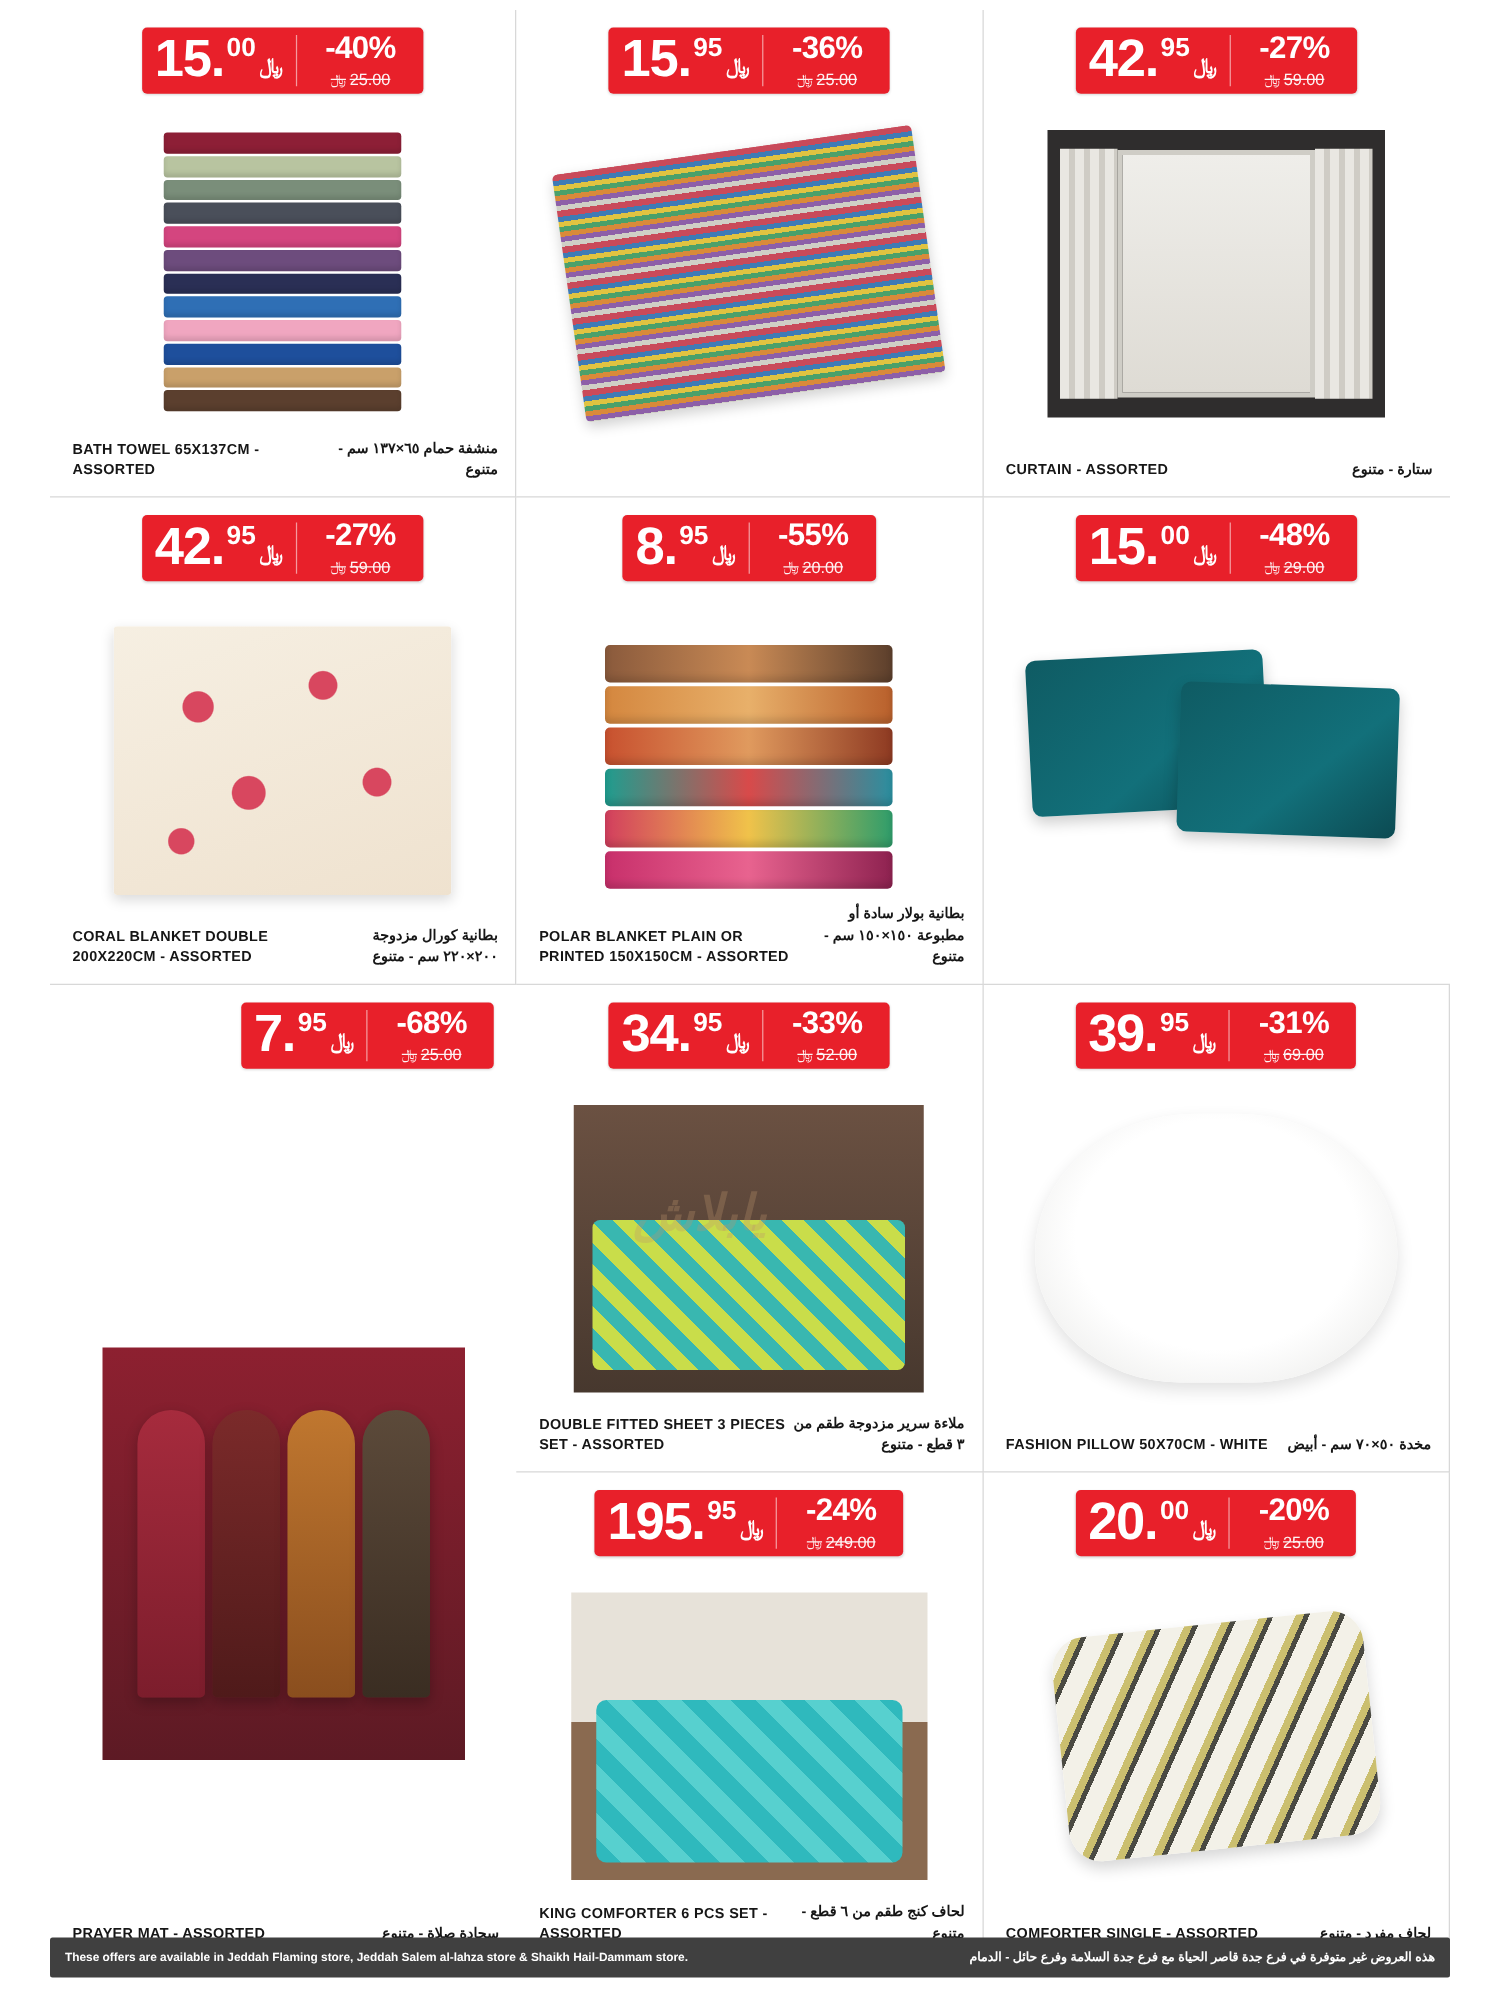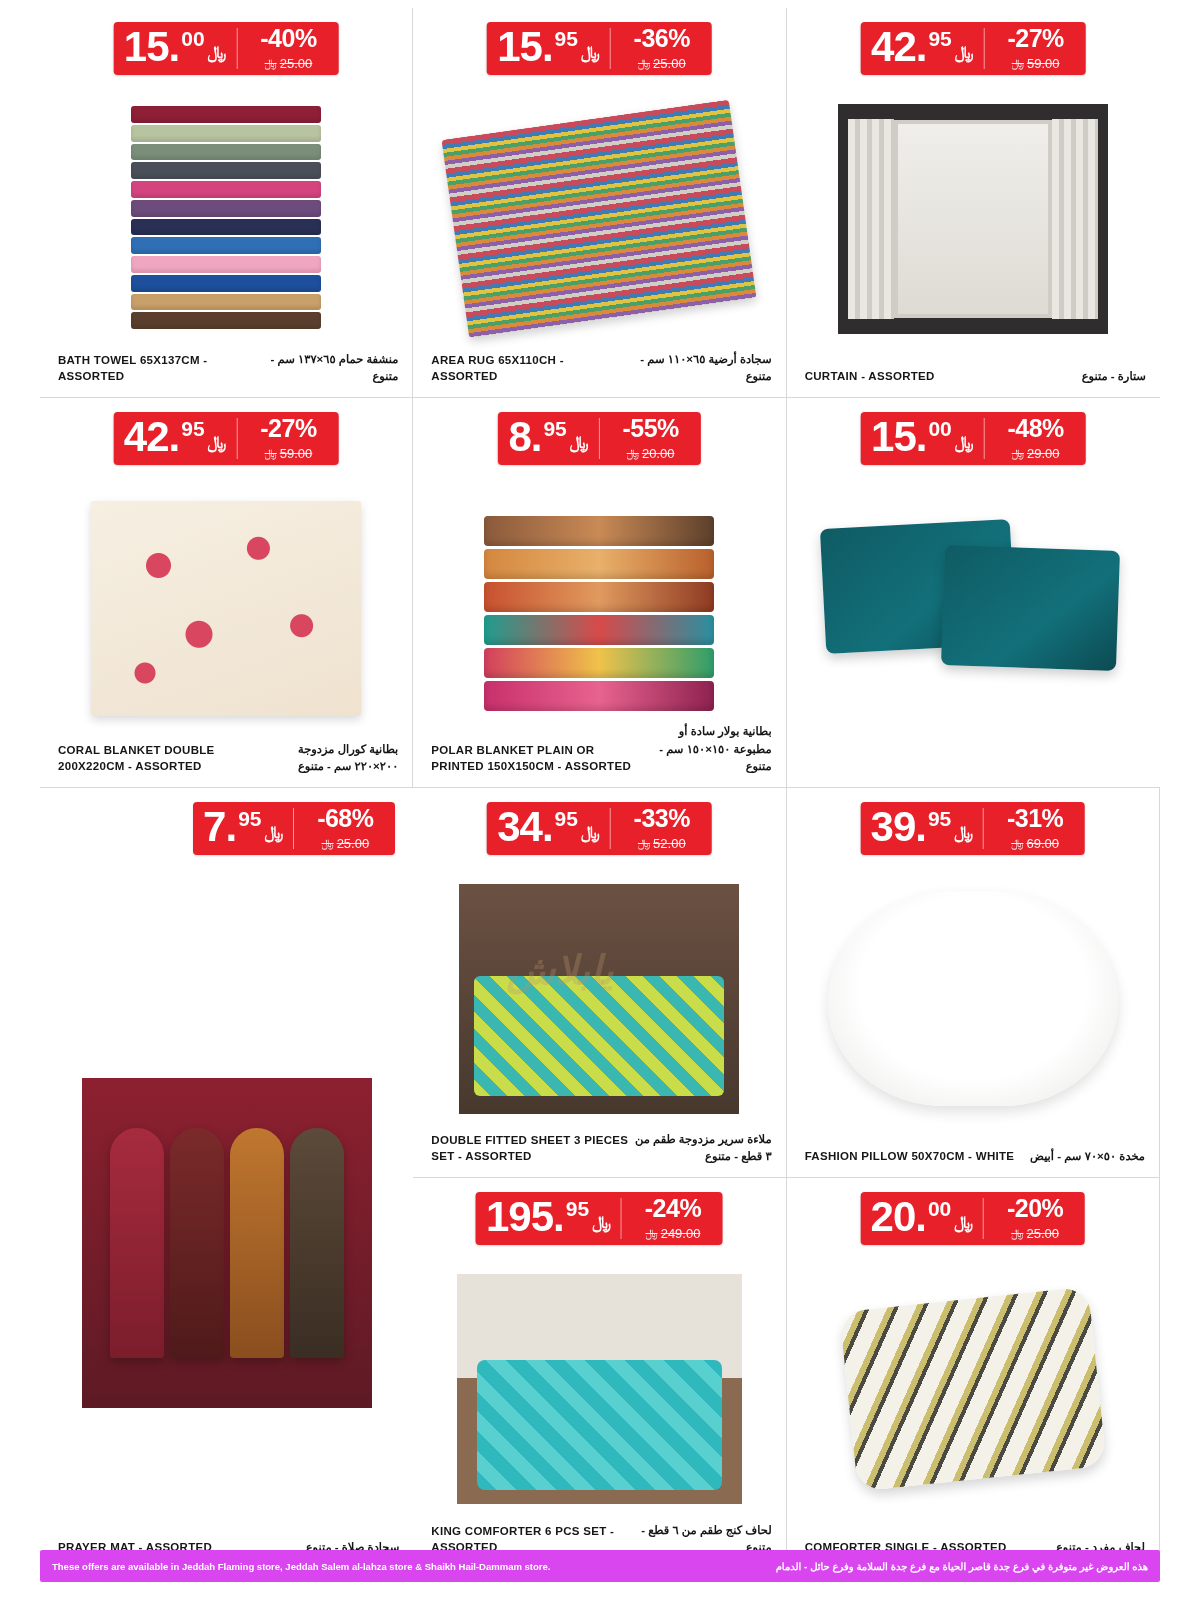--- a/index.html
+++ b/index.html
@@ -110,21 +110,21 @@
     line-height:1.45;text-transform:uppercase;color:#161616;
   }
   .cap-ar{
     font-size:11.5px;font-weight:bold;line-height:1.5;
     text-align:right;direction:rtl;color:#161616;
   }
 
   
   .footer{
     position:absolute;left:40px;right:40px;bottom:18px;height:26px;
-    background:#d946ef;color:#fff;border-radius:2px;
+    background:#404040;color:#fff;border-radius:2px;
     display:flex;align-items:center;justify-content:space-between;
     padding:16px 12px;box-sizing:border-box;
     z-index:6;
   }
   .footer .f-en{font-size:9.5px;font-weight:bold;}
   .footer .f-ar{font-size:10px;font-weight:bold;direction:rtl;}
 
   
   .towels{width:190px;height:225px;display:flex;flex-direction:column;justify-content:flex-end;}
   .towels i{display:block;height:18px;border-radius:3px;margin-bottom:2px;box-shadow:inset 0 -3px 4px rgba(0,0,0,.12);}
@@ -227,24 +227,20 @@
           <span class="pct">-36%</span>
           <span class="was">
               <span class="r">﷼</span>
               <span>25.00</span>
             </span>
         </div>
       </div>
       <div class="img-wrap">
         <div class="rug"></div>
       </div>
-      <div class="caption">
-        <div class="cap-en">AREA RUG 65X110CH - ASSORTED</div>
-        <div class="cap-ar">سجادة أرضية ٦٥×١١٠ سم - متنوع</div>
-      </div>
     </div>
 
     <div class="cell nb-r">
       <div class="badge pos-center">
         <div class="price">
           <span class="whole">42</span>
           <span class="dot">.</span>
           <span class="frac">95</span>
           <span class="riyal">﷼</span>
         </div>

